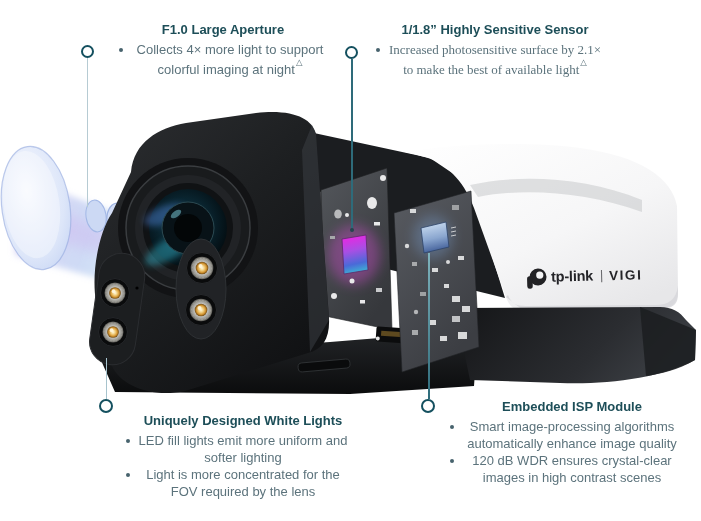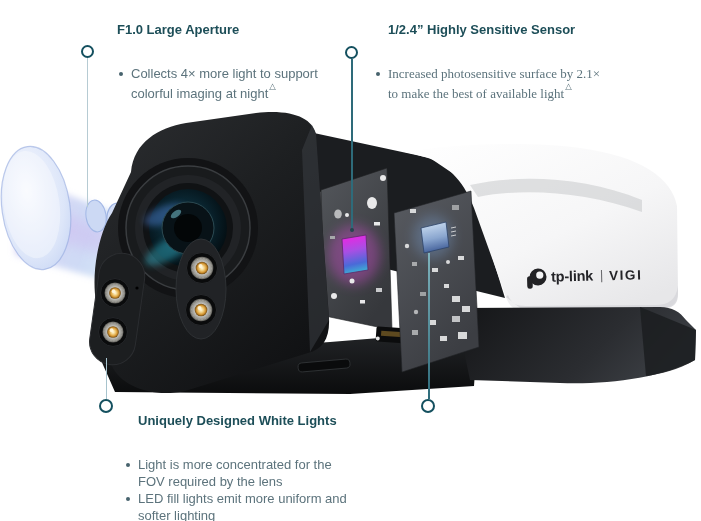--- a/index.html
+++ b/index.html
@@ -1,26 +1,26 @@
 <!DOCTYPE html>
 <html><head>
 <meta charset="utf-8">
 <style>
   html,body{margin:0;padding:0;background:#ffffff;}
   #stage{
     position:relative;width:701px;height:521px;background:#ffffff;
     font-family:"Liberation Sans", sans-serif;overflow:hidden;
   }
   #camera-art{position:absolute;left:0;top:0;z-index:1;}
-  .callout{position:absolute;z-index:3;}
+  .callout{position:absolute;z-index:3;text-align:center;}
   .callout-title{
     font-size:13px;font-weight:700;color:#1d4e58;line-height:15px;letter-spacing:0;
   }
   .indent-title .callout-title{margin-left:14px;}
-  .callout ul{margin:28px 0 0 0;padding:0;list-style:none;}
+  .callout ul{margin:4px 0 0 0;padding:0;list-style:none;}
   .callout li{
     position:relative;padding-left:14px;font-size:13px;color:#5c737c;line-height:17px;
   }
   .callout li::before{
     content:"";position:absolute;left:2px;top:6.5px;width:4px;height:4px;border-radius:50%;
     background:#47636d;
   }
   .c0 ul{width:212px;} .c1 ul{width:228px;font-family:Liberation Serif, serif;} .c2 ul{width:224px;} .c3 ul{width:234px;}
   sup.tri{font-size:8.5px;position:relative;top:-4px;margin-left:1px;color:#5c737c;}
   .marker{
@@ -280,28 +280,35 @@
   <div class="marker m3"></div>
 
   <div class="callout c0" style="left:117px;top:22px;">
     <div class="callout-title">F1.0 Large Aperture</div>
     <ul>
       <li><span>Collects 4× more light to support colorful imaging at night</span><sup class="tri">△</sup></li>
     </ul>
   </div>
 
   <div class="callout c1 indent-title" style="left:374px;top:22px;">
-    <div class="callout-title">1/2.4” Highly Sensitive Sensor</div>
+    <div class="callout-title">1/1.8” Highly Sensitive Sensor</div>
     <ul>
       <li><span>Increased photosensitive surface by 2.1× to make the best of available light</span><sup class="tri">△</sup></li>
     </ul>
   </div>
 
   <div class="callout c2 indent-title" style="left:124px;top:413px;">
     <div class="callout-title">Uniquely Designed White Lights</div>
     <ul>
+      <li><span>LED fill lights emit more uniform and softer lighting</span></li>
       <li><span>Light is more concentrated for the FOV required by the lens</span></li>
-      <li><span>LED fill lights emit more uniform and softer lighting</span></li>
     </ul>
   </div>
 
+  <div class="callout c3 indent-title" style="left:448px;top:399px;">
+    <div class="callout-title">Embedded ISP Module</div>
+    <ul>
+      <li><span>Smart image-processing algorithms automatically enhance image quality</span></li>
+      <li><span>120 dB WDR ensures crystal-clear images in high contrast scenes</span></li>
+    </ul>
+  </div>
 
 </div>
 
 </body></html>

